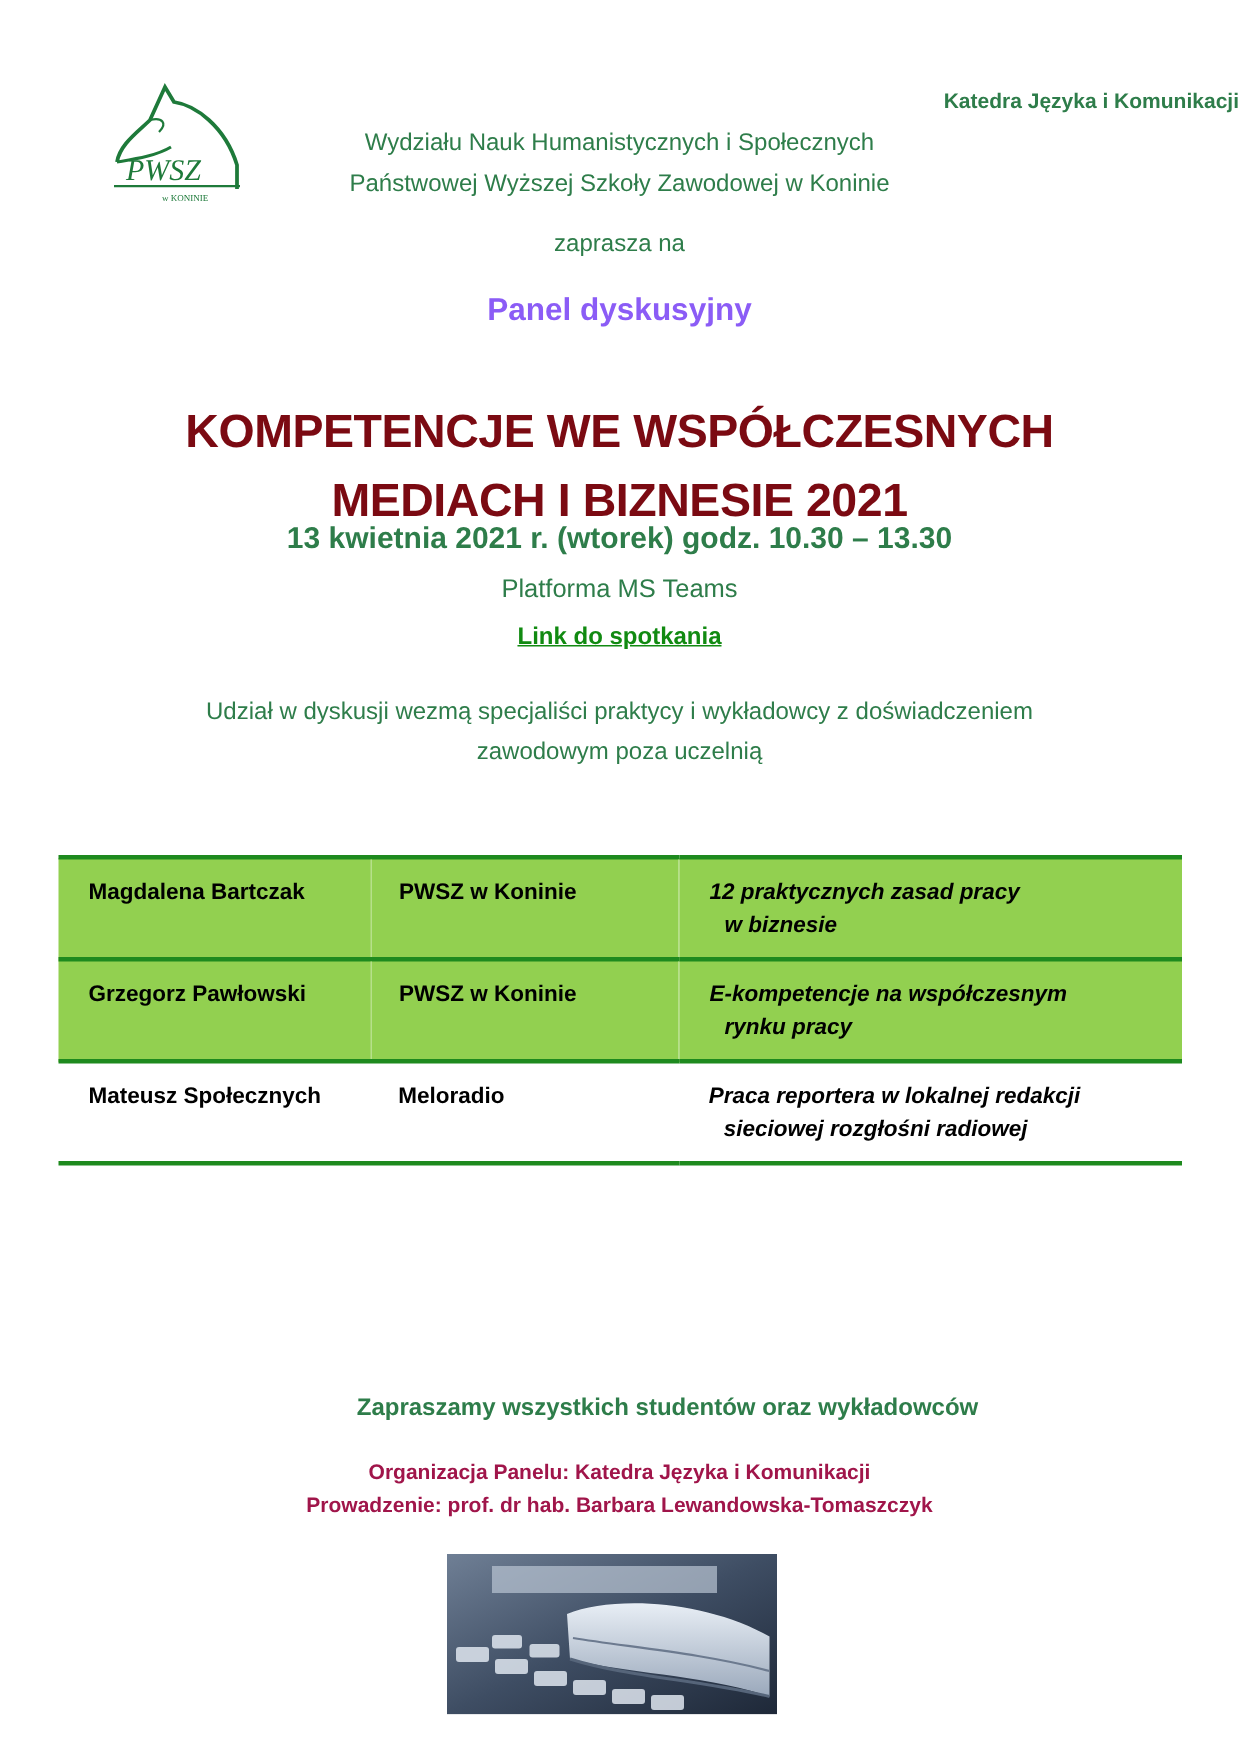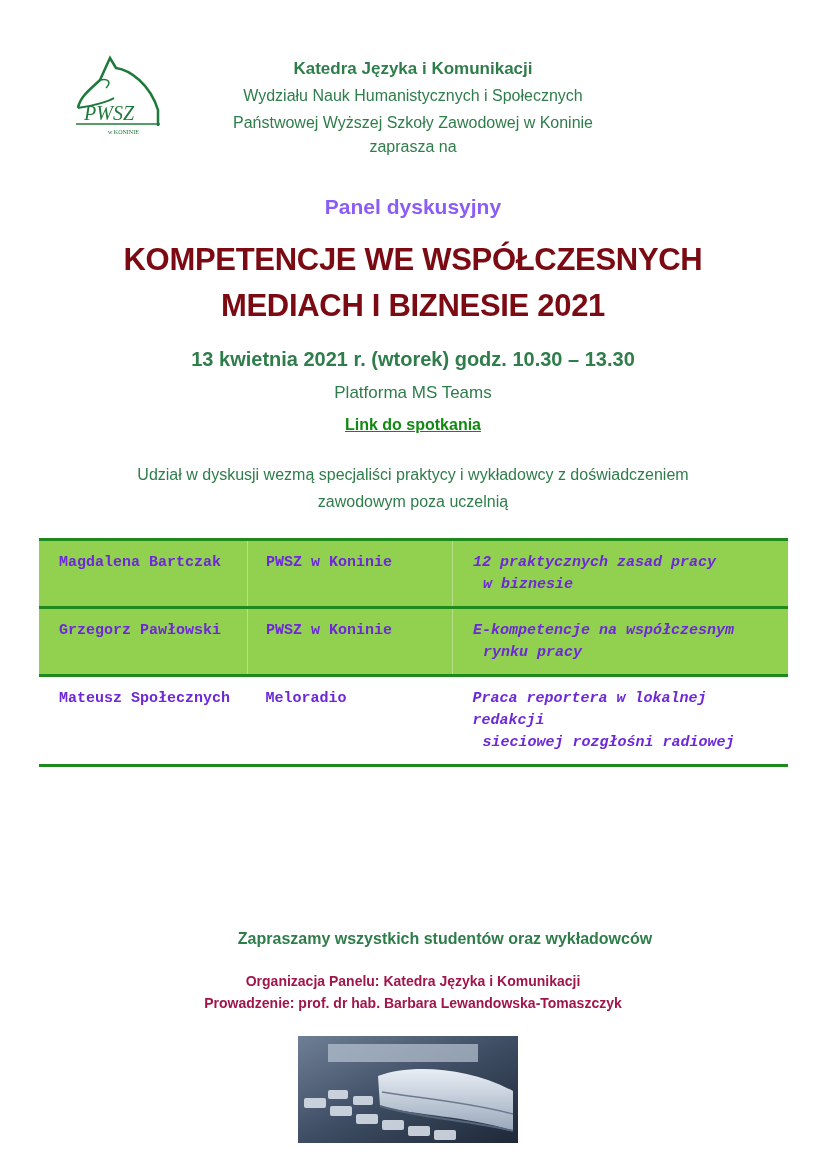--- a/index.html
+++ b/index.html
@@ -1,32 +1,32 @@
 <!DOCTYPE html>
 <html><head>
 <meta charset="utf-8">
 <style>
   html, body { margin: 0; padding: 0; background: #ffffff; }
   body { width: 826px; height: 1169px; position: relative; overflow: hidden;
          font-family: "Liberation Sans", sans-serif; }
   .logo { position: absolute; left: 70px; top: 48px; width: 100px; height: 90px; }
   .center { position: absolute; left: 0; width: 826px; text-align: center; }
-  .h-dept { top: 59px; font-size: 17px; font-weight: bold; color: #2e7d4a; }
+  .h-dept { top: 59px; font-size: 14px; font-weight: bold; color: #2e7d4a; text-align: right; }
   .h-sub { font-size: 16px; color: #2e7d4a; }
-  .l1 { top: 87px; } .l2 { top: 114px; } .l3 { top: 138px; }
+  .l1 { top: 87px; } .l2 { top: 114px; } .l3 { top: 154px; }
   .panel { top: 195px; font-size: 21px; font-weight: bold; color: #8b5cf6; }
-  .title { font-size: 31px; font-weight: bold; color: #7b0a12; letter-spacing: -0.3px; }
+  .title { font-size: 31px; font-weight: bold; color: #7b0a12; letter-spacing: -0.3px; margin-top: 28px; }
   .t1 { top: 242px; } .t2 { top: 288px; }
   .date { top: 348px; font-size: 20px; font-weight: bold; color: #2e7d4a; }
   .platform { top: 383px; font-size: 17px; color: #2e7d4a; }
   .link { top: 416px; font-size: 16px; font-weight: bold; color: #118a11; text-decoration: underline; cursor: pointer; }
   .intro { font-size: 16px; color: #2e7d4a; }
   .i1 { top: 466px; } .i2 { top: 493px; }
-  table.speakers { position: absolute; left: 39px; top: 538px; width: 749px; border-collapse: collapse;
-                   font-size: 15px; font-weight: bold; color: #6d28d9; font-family: Liberation Mono, monospace; }
+  table.speakers { position: absolute; left: 39px; top: 570px; width: 749px; border-collapse: collapse;
+                   font-size: 15px; font-weight: bold; color: #000000; }
   table.speakers td { vertical-align: top; padding: 11px 10px 10px 20px; border-bottom: 3px solid #1e8a1e; height: 39px; line-height: 22px; }
   table.speakers tr:first-child td { border-top: 3px solid #1e8a1e; }
   table.speakers tr.green td { background: #92d050; }
   table.speakers tr.green td + td { border-left: 1px solid #b6e08a; }
   table.speakers td.c1 { width: 178px; }
   table.speakers td.c2 { width: 176px; padding-left: 18px; }
   table.speakers td.c3 { font-style: italic; padding-left: 20px; }
   .topic-line2 { display: block; padding-left: 10px; }
   .invite { top: 930px; font-size: 16px; font-weight: bold; color: #2e7d4a; padding-left: 32px; }
   .org { font-size: 14px; font-weight: bold; color: #a0154a; }

